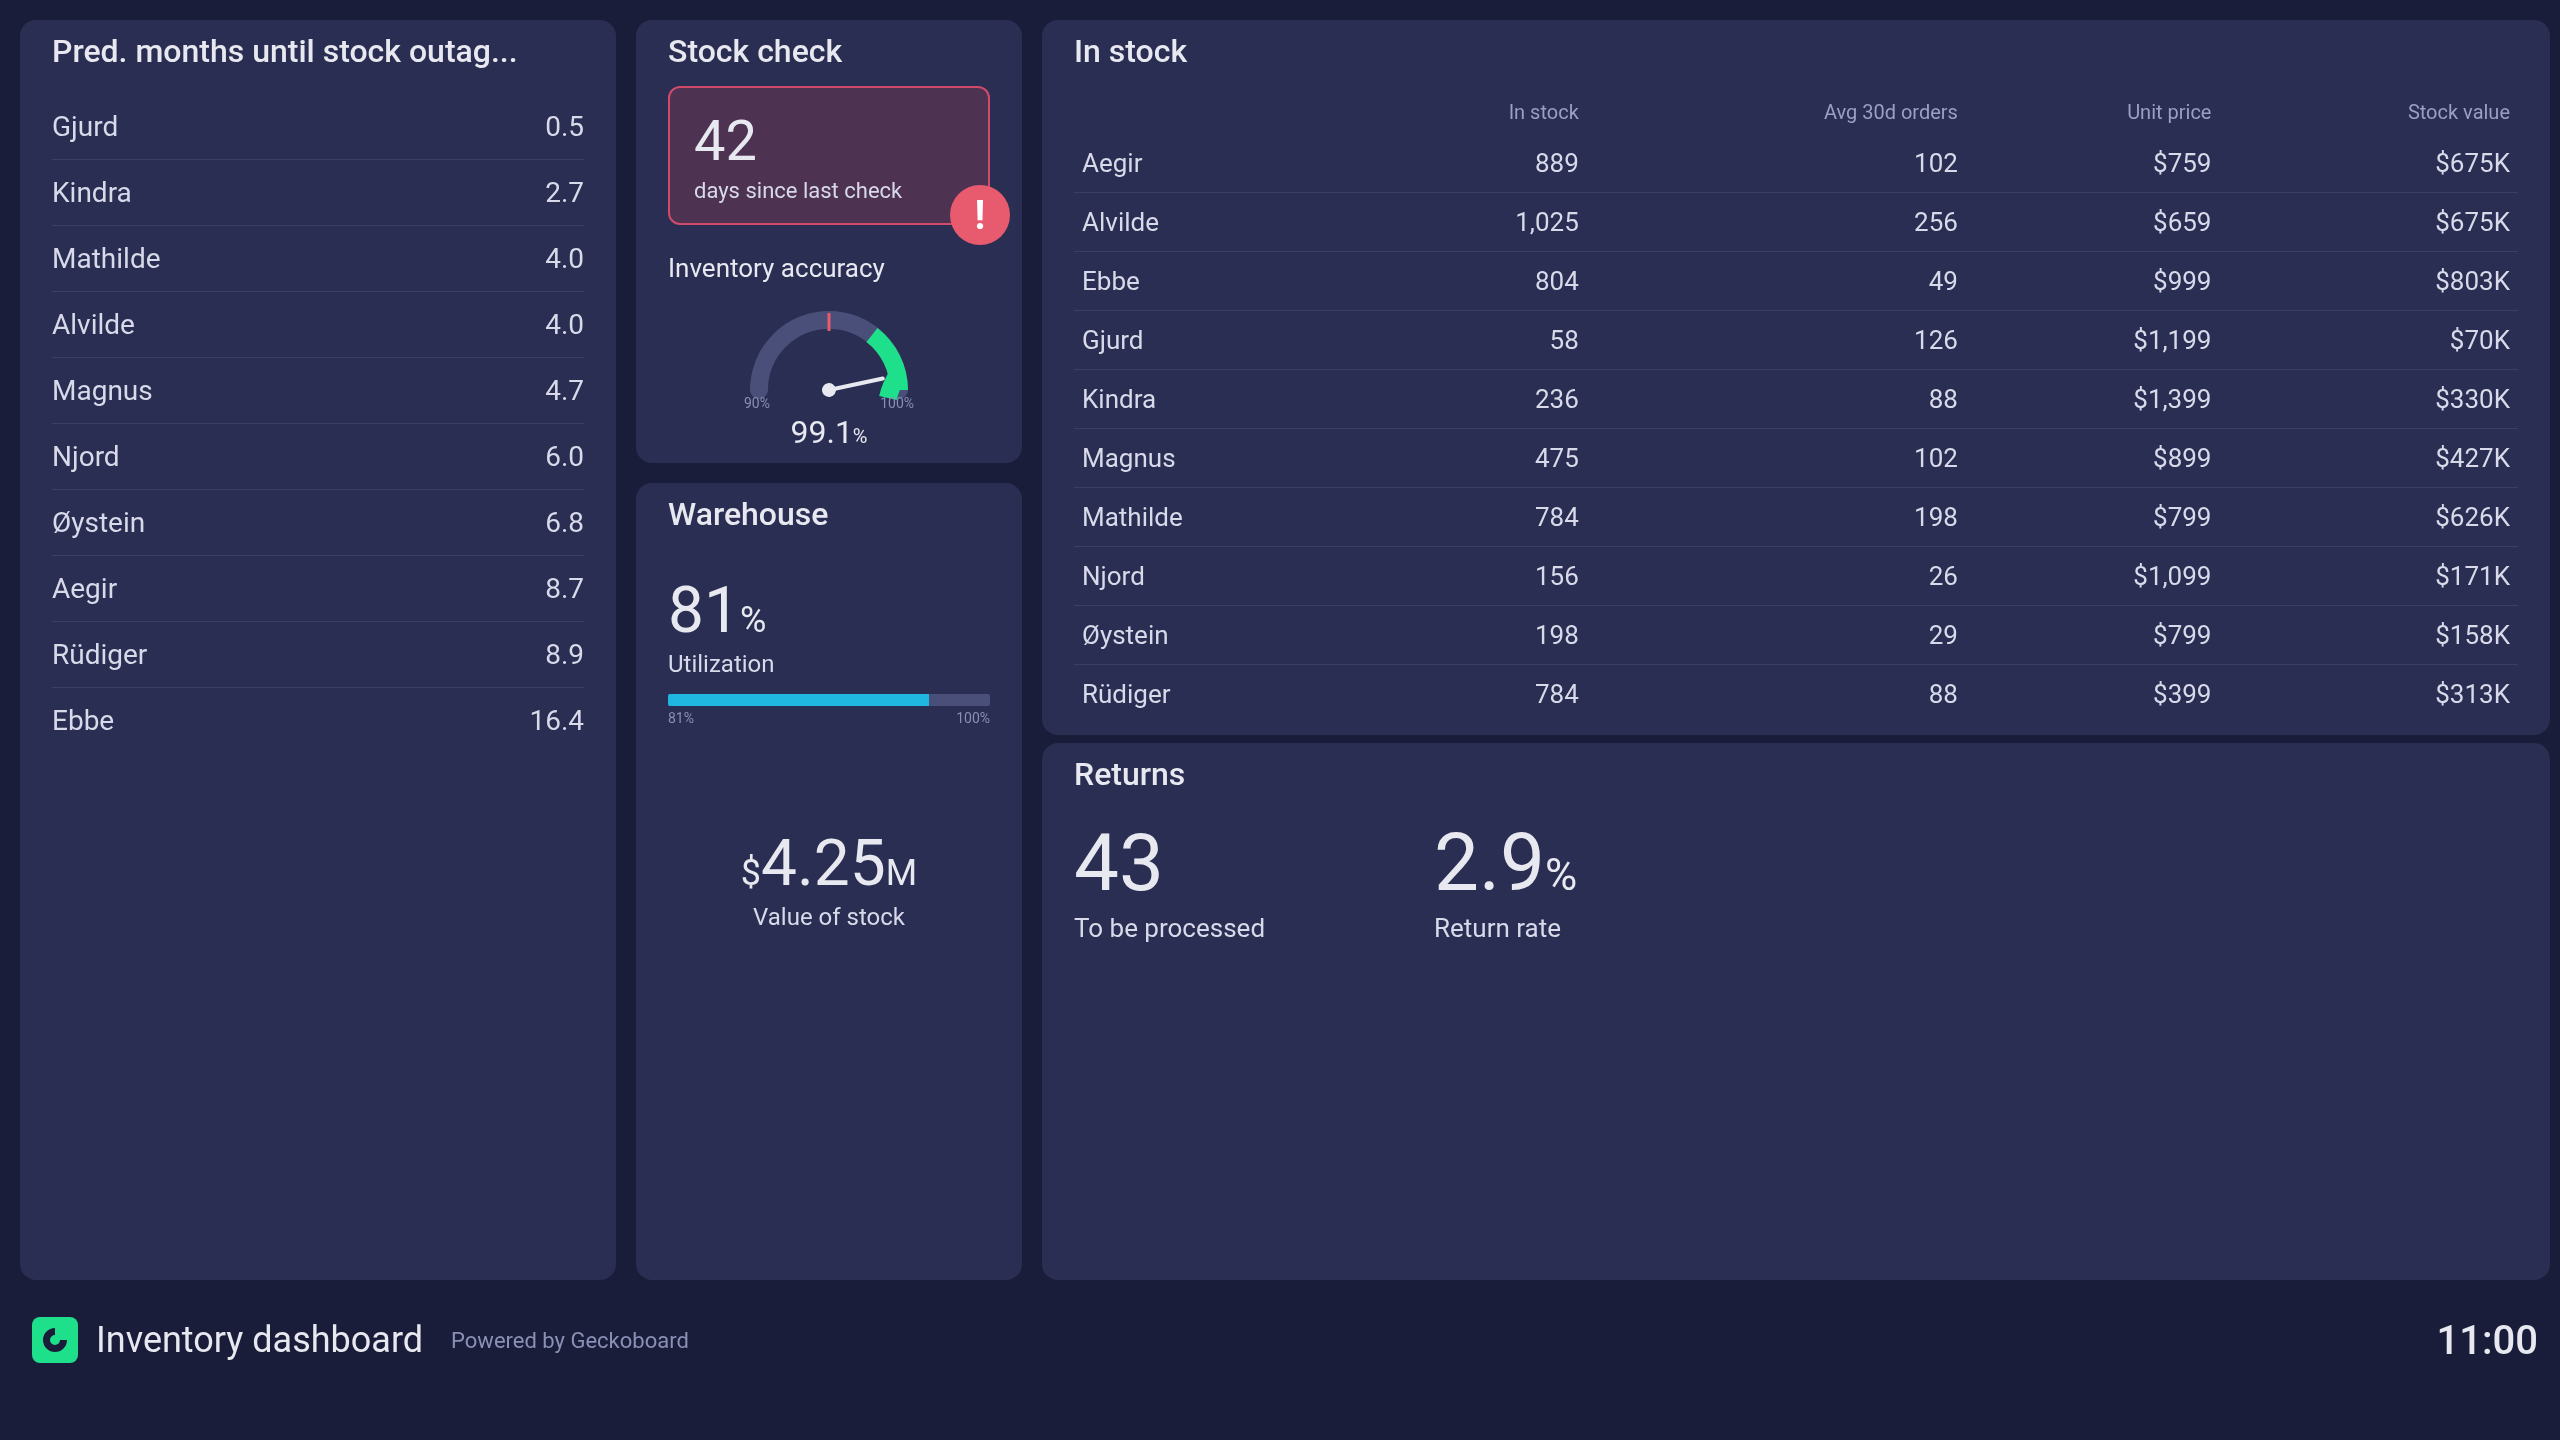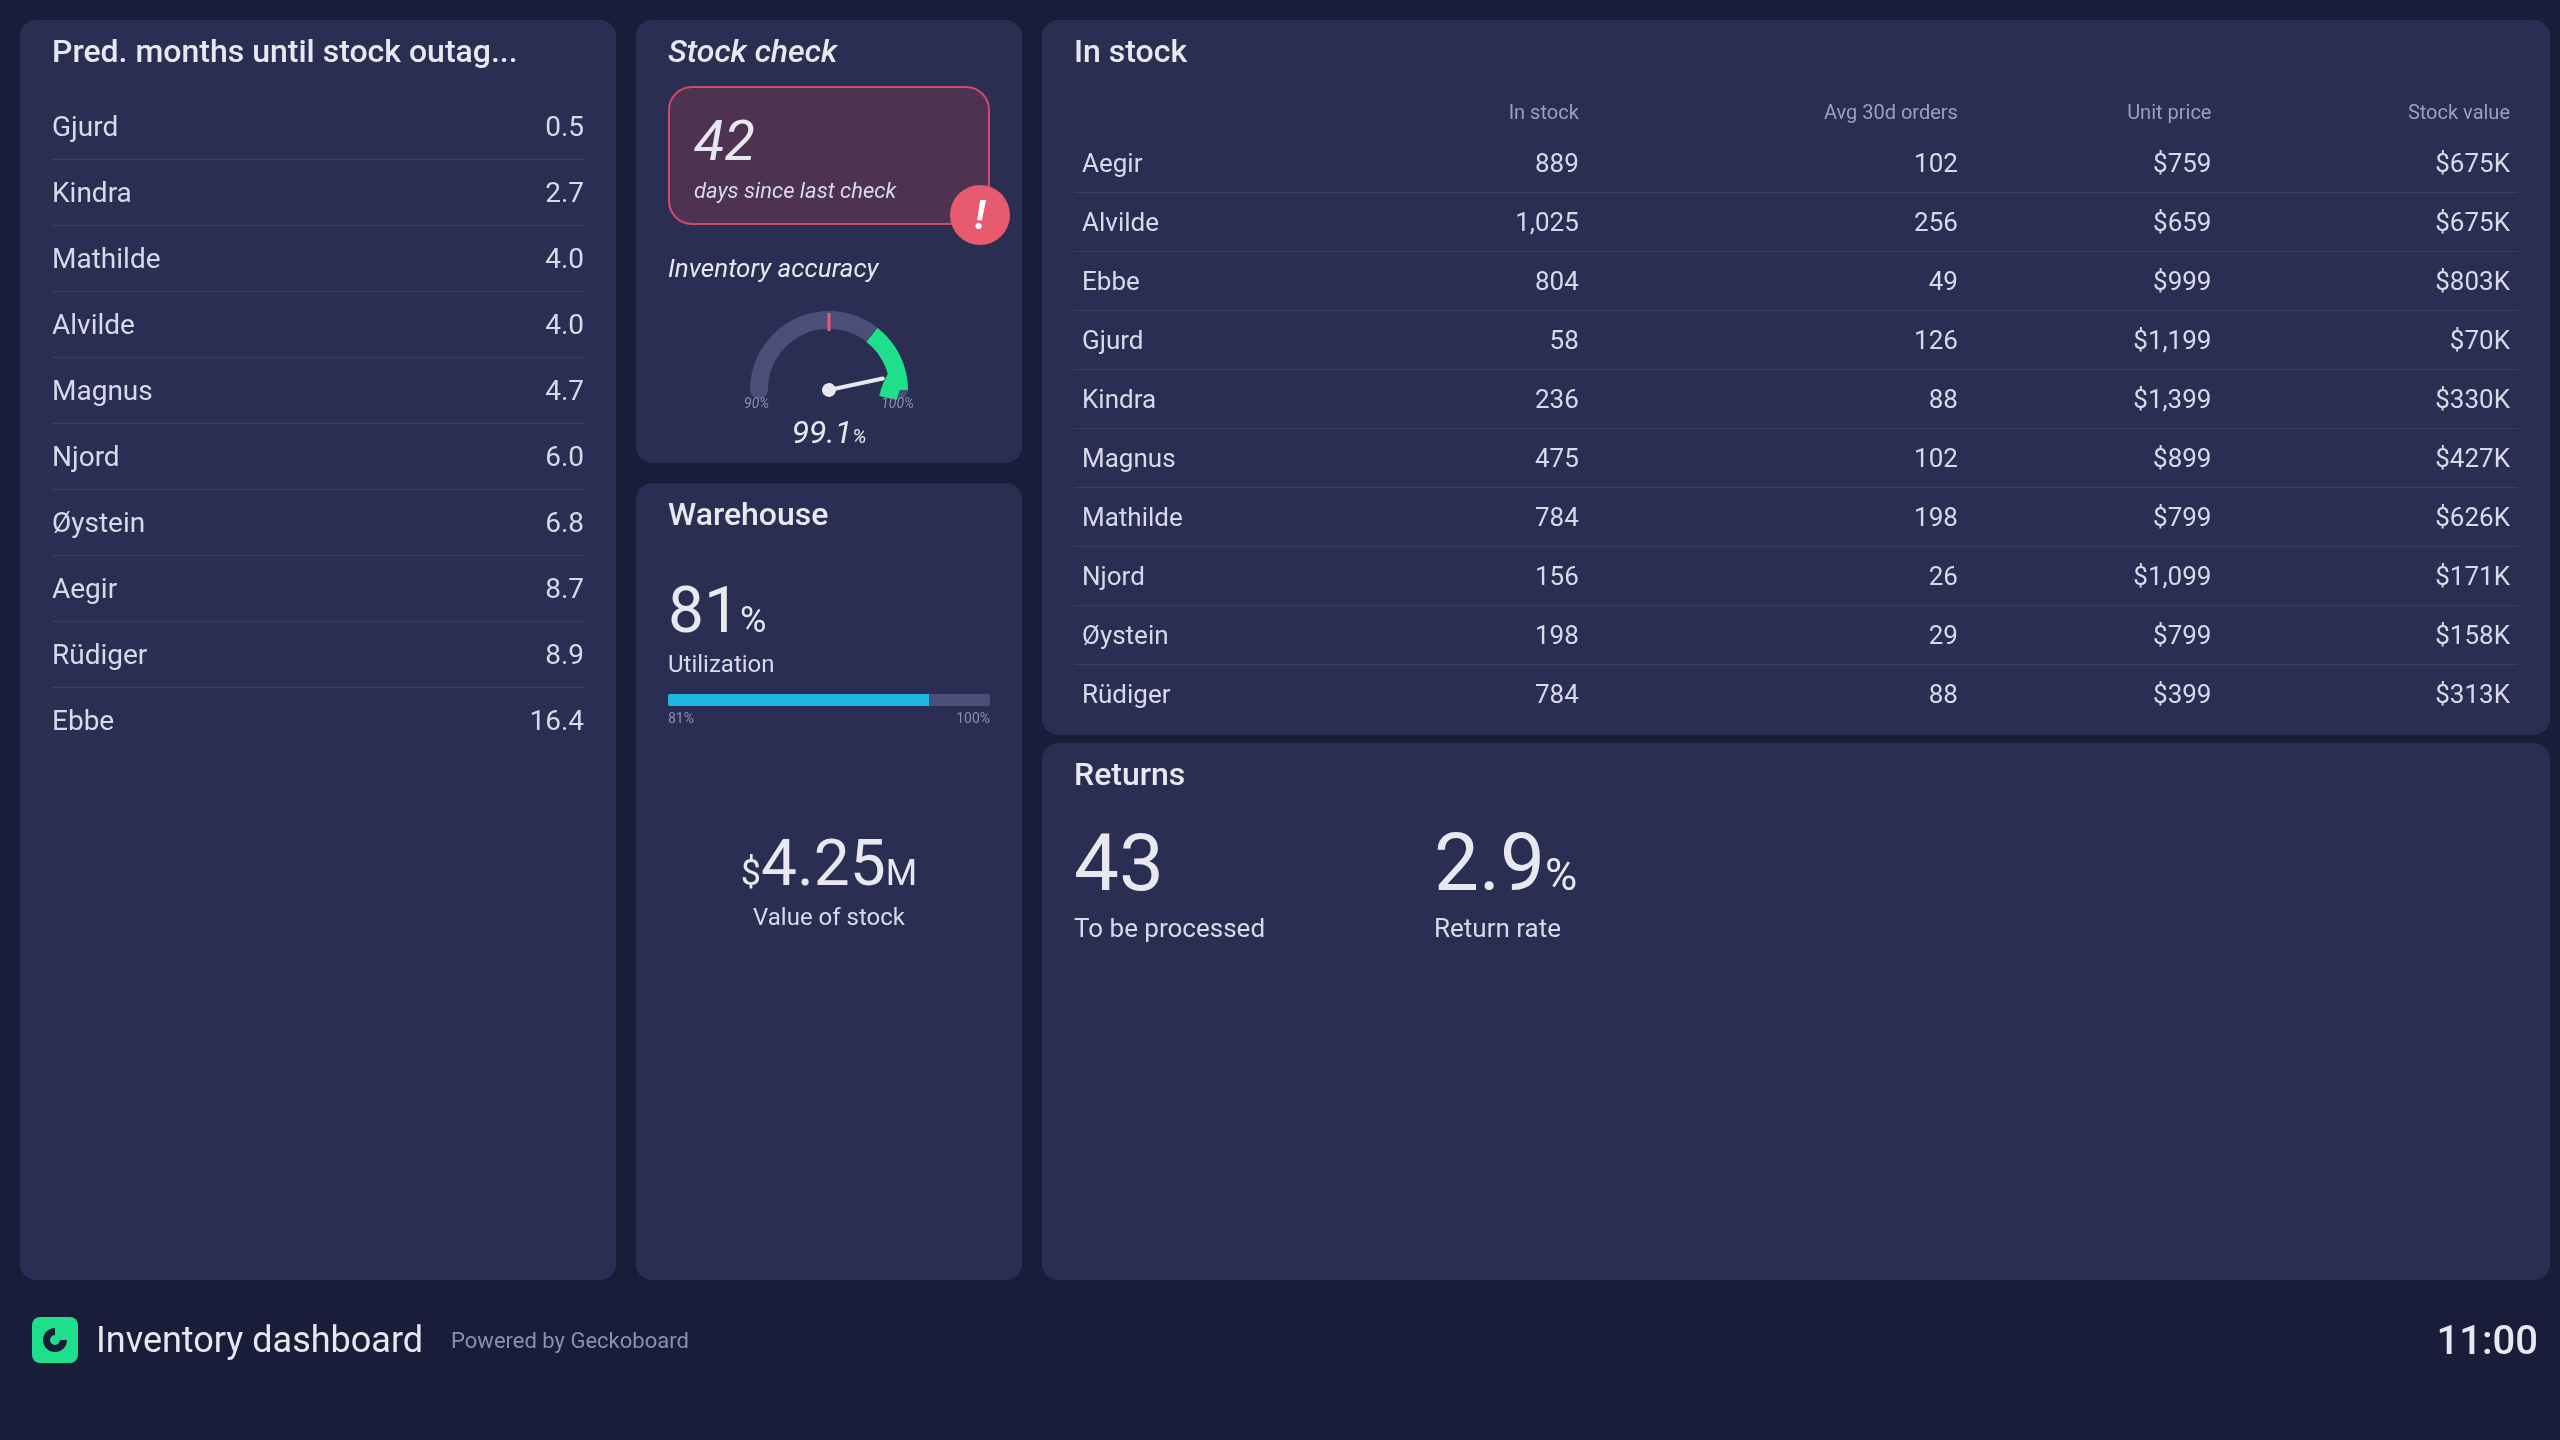--- a/index.html
+++ b/index.html
@@ -44,25 +44,25 @@
   }
   .pred-row:last-child { border-bottom: none; }
   .pred-name { color: #d8daea; }
   .pred-val { color: #d8daea; }
 
   
   .col2 {
     grid-column: 2; grid-row: 1;
     display: flex; flex-direction: column; gap: 20px;
   }
-  .stock-check { position: relative; font-style: italic; }
+  .stock-check { position: relative; }
   .alert-box {
     background: rgba(160, 60, 80, 0.3);
     border: 2px solid #d04a6a;
-    border-radius: 24px;
+    border-radius: 12px;
     padding: 20px 24px;
     margin-top: 16px;
     position: relative;
   }
   .alert-value { font-size: 56px; font-weight: 400; }
   .alert-sub { font-size: 22px; color: #d8daea; margin-top: 4px; }
   .alert-icon {
     position: absolute;
     right: -22px;
     bottom: -22px;

